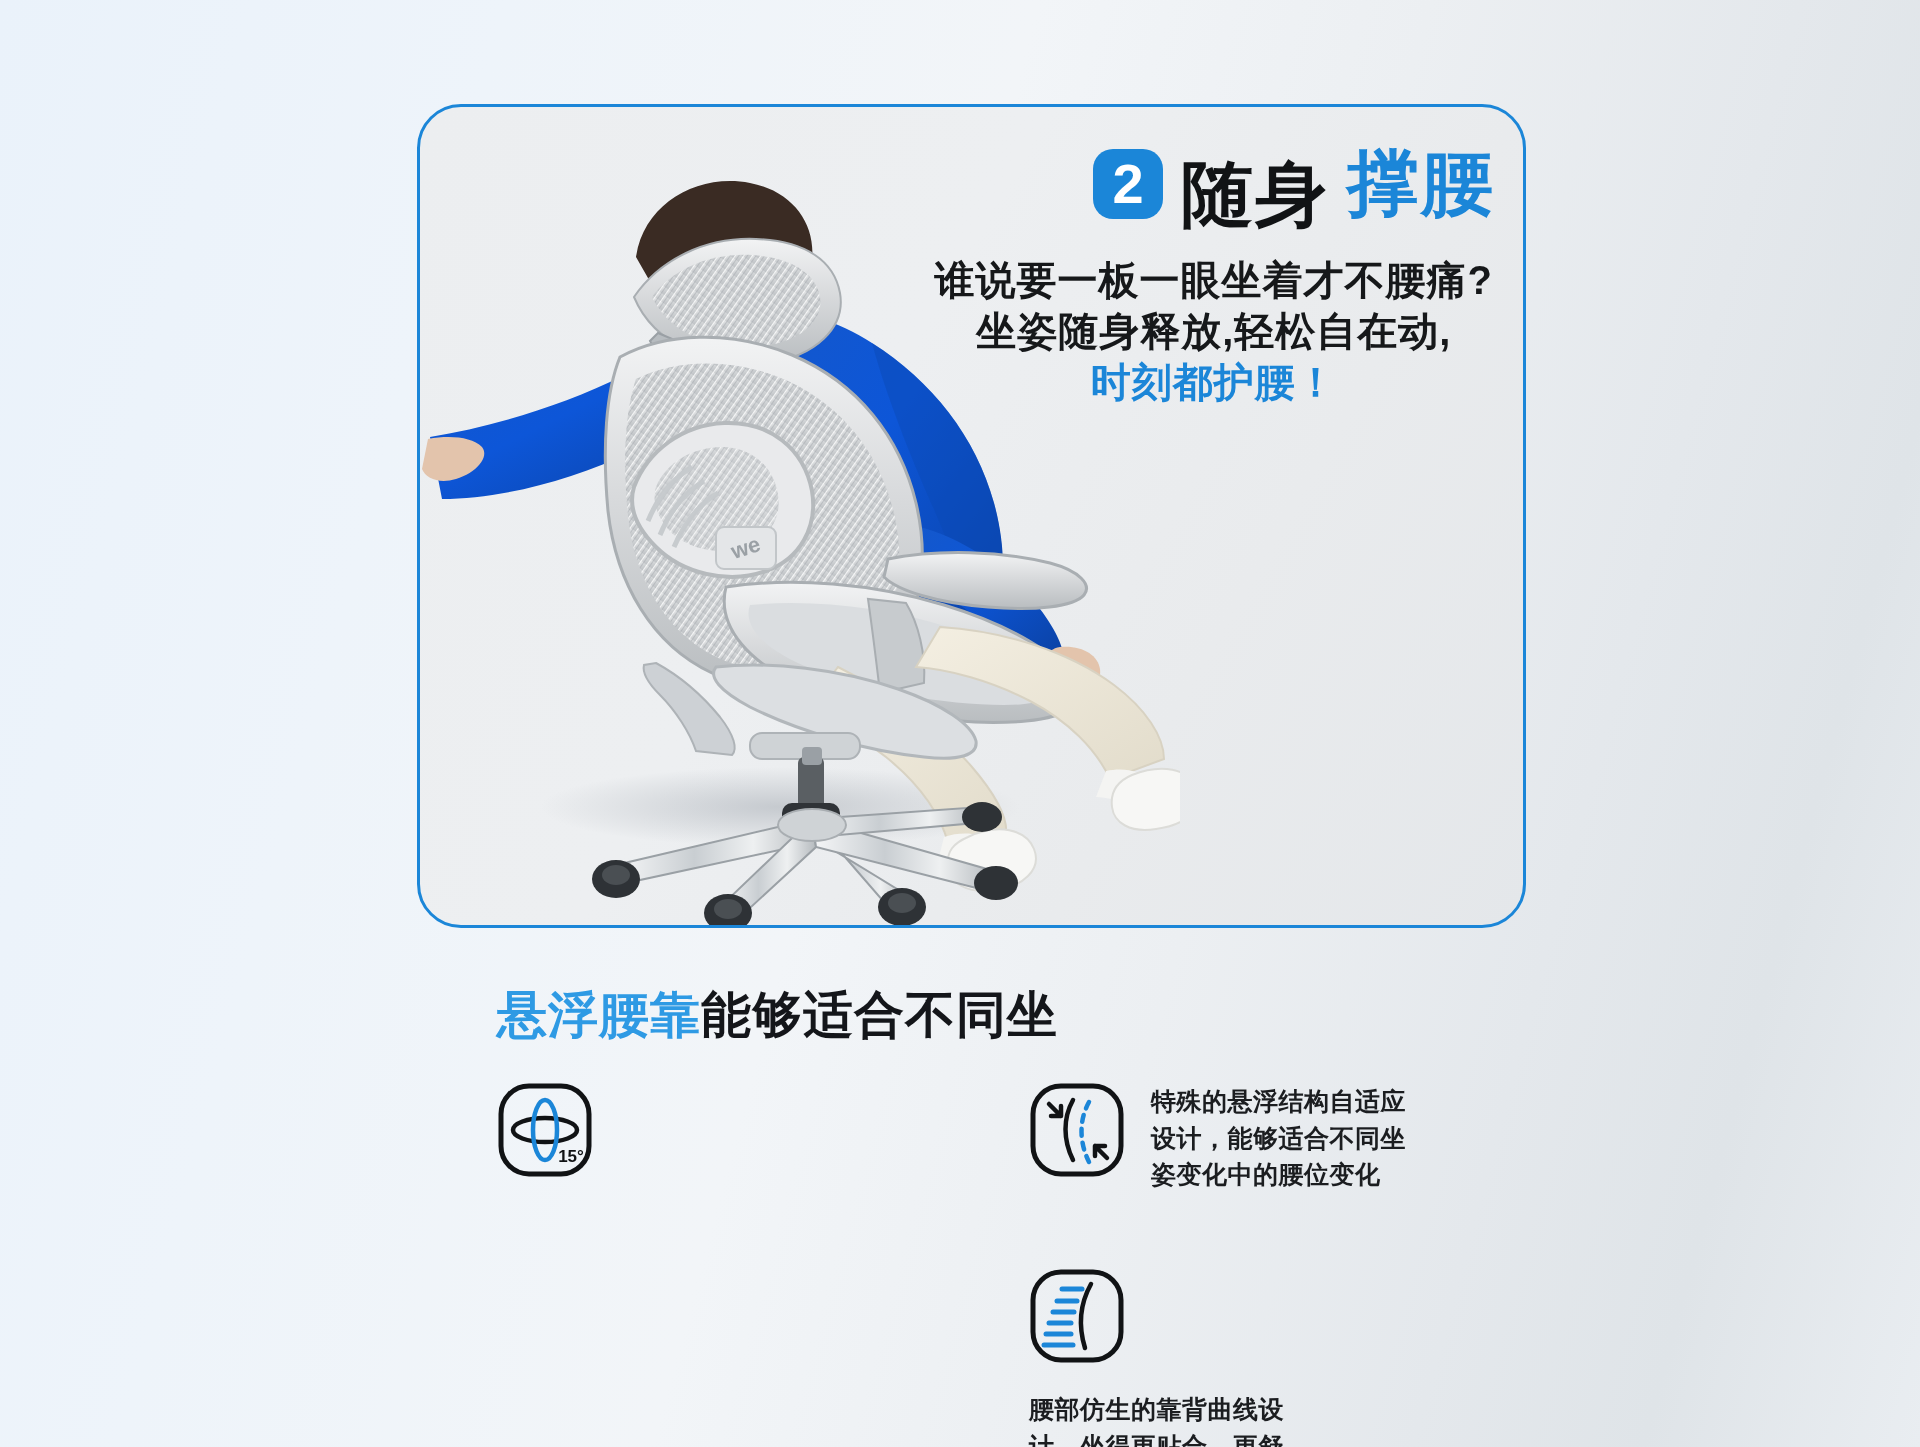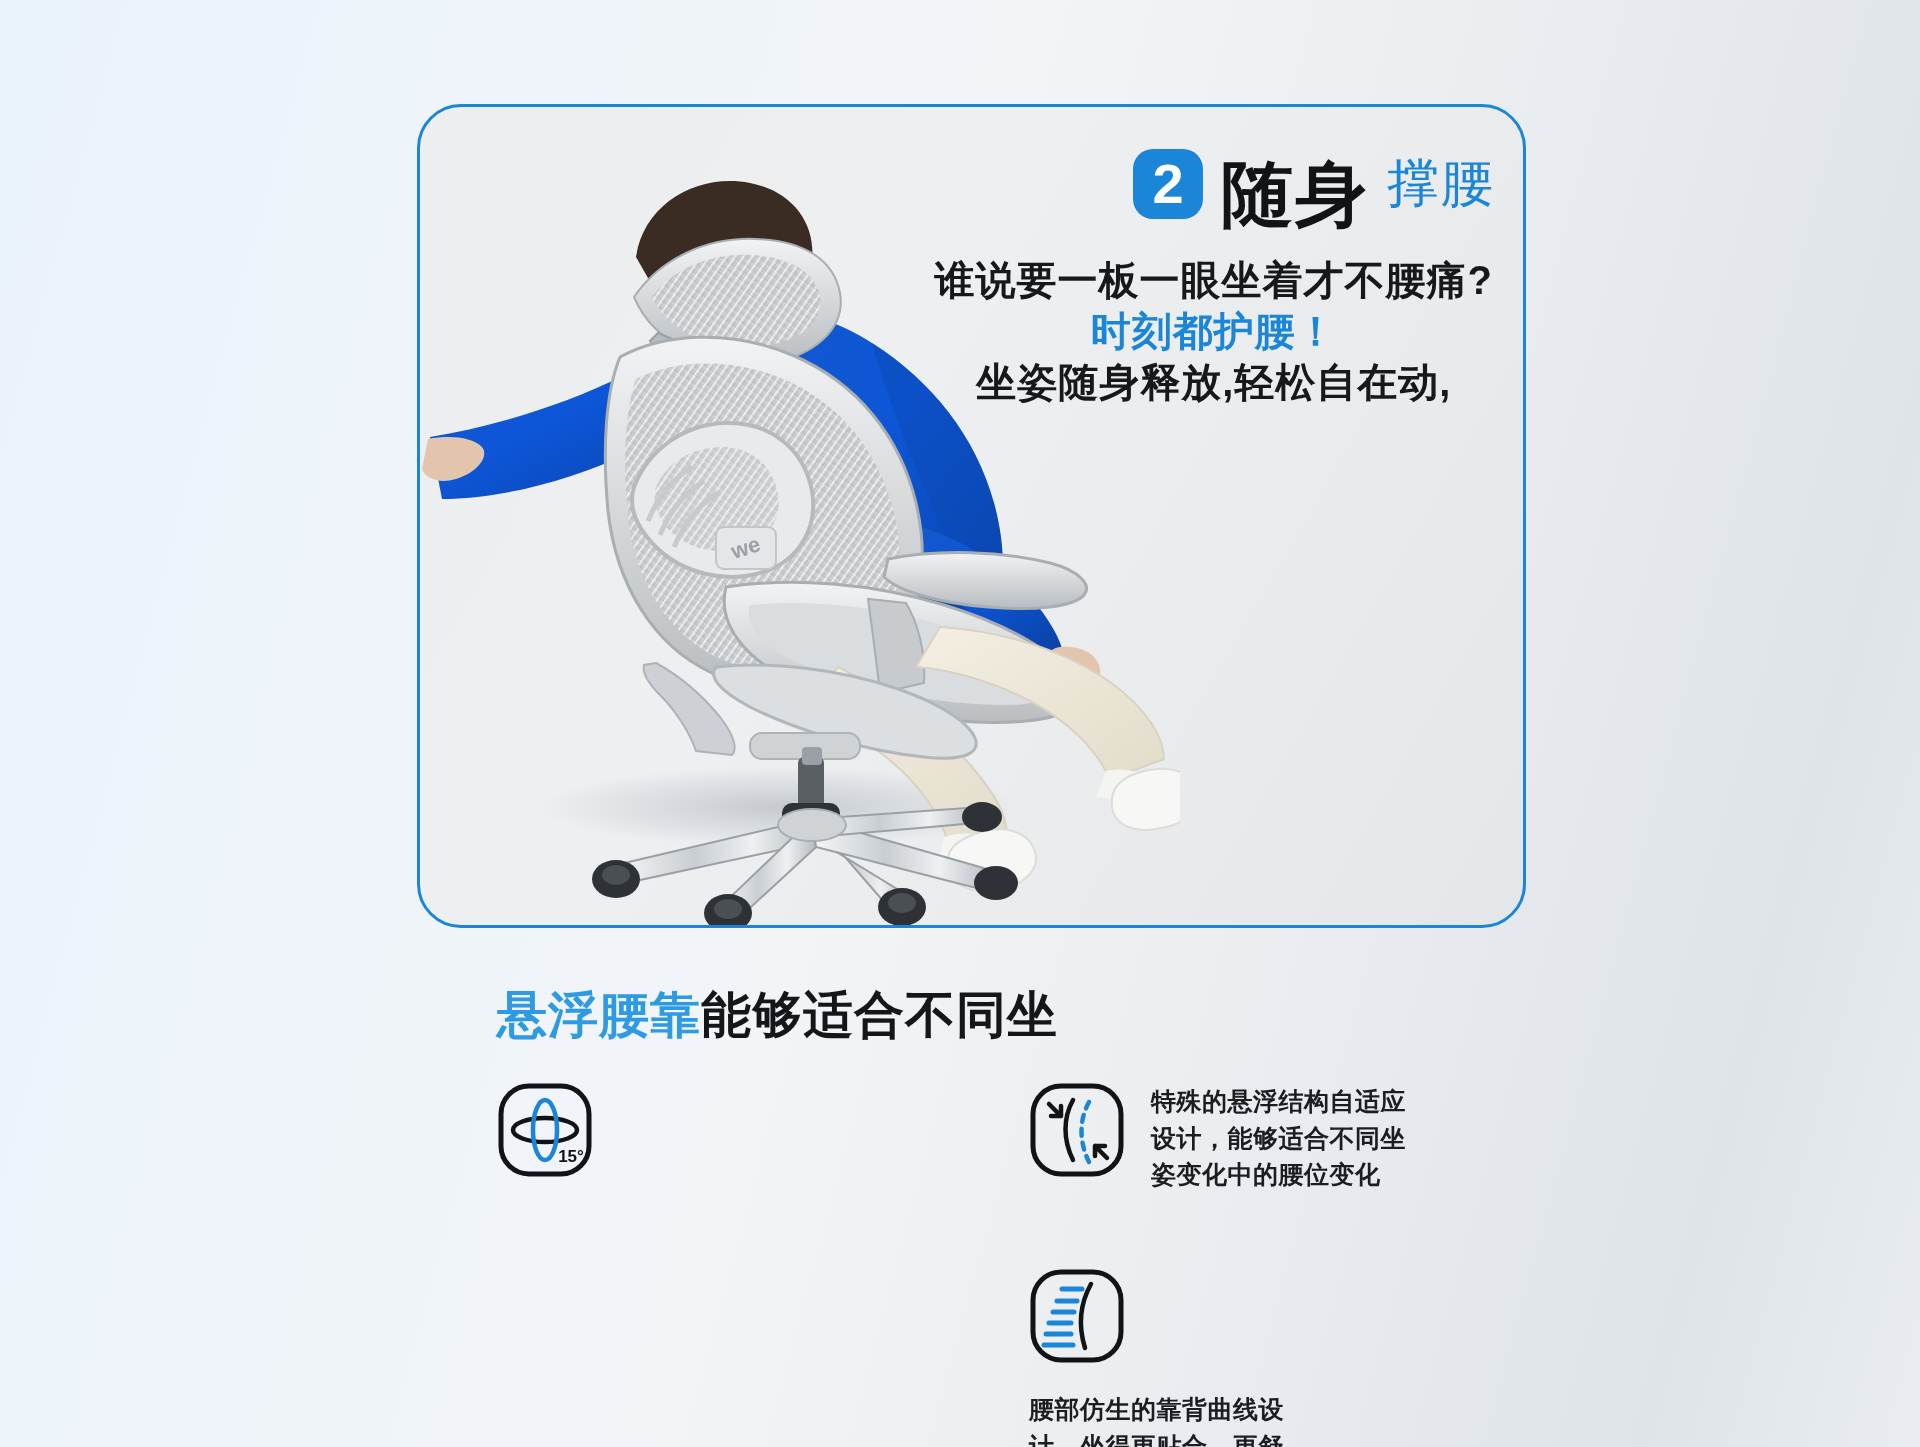--- a/index.html
+++ b/index.html
@@ -24,21 +24,21 @@
   .headline{
     position:absolute;right:28px;top:18px;display:flex;align-items:center;gap:18px;
     white-space:nowrap;
   }
   .num-badge{
     width:70px;height:70px;border-radius:20px;background:#1b86d8;
     color:#ffffff;font-size:56px;font-weight:700;line-height:70px;text-align:center;
     letter-spacing:0;
   }
   .headline-dark{font-size:72px;font-weight:700;color:#111315;letter-spacing:2px;margin-top:22px;}
-  .headline-blue{font-size:52px;font-weight:400;color:#1b86d8;letter-spacing:2px;}
+  .headline-blue{font-size:72px;font-weight:700;color:#1b86d8;letter-spacing:2px;}
 
   
   .sub-block{
     position:absolute;right:30px;top:148px;text-align:center;white-space:nowrap;
   }
   .sub-line{font-size:40px;font-weight:700;color:#16181a;line-height:1.28;letter-spacing:1px;}
   .sub-line.accent{color:#1b86d8;}
 
   
   .photo{position:absolute;left:0;top:0;width:760px;height:818px;}
@@ -218,22 +218,22 @@
       </div>
 
       <div class="headline">
         <div class="num-badge">2</div>
         <span class="headline-dark">随身</span>
           <span class="headline-blue">撑腰</span>
       </div>
 
       <div class="sub-block">
         <div class="sub-line">谁说要一板一眼坐着才不腰痛?</div>
+        <div class="sub-line">坐姿随身释放,轻松自在动,</div>
         <div class="sub-line accent">时刻都护腰！</div>
-        <div class="sub-line">坐姿随身释放,轻松自在动,</div>
       </div>
 
     </div>
   </div>
 
   <div class="section-head">
     <span class="sh-blue">悬浮腰靠</span>
     <span class="sh-dark">能够适合不同坐</span>
   </div>
 

